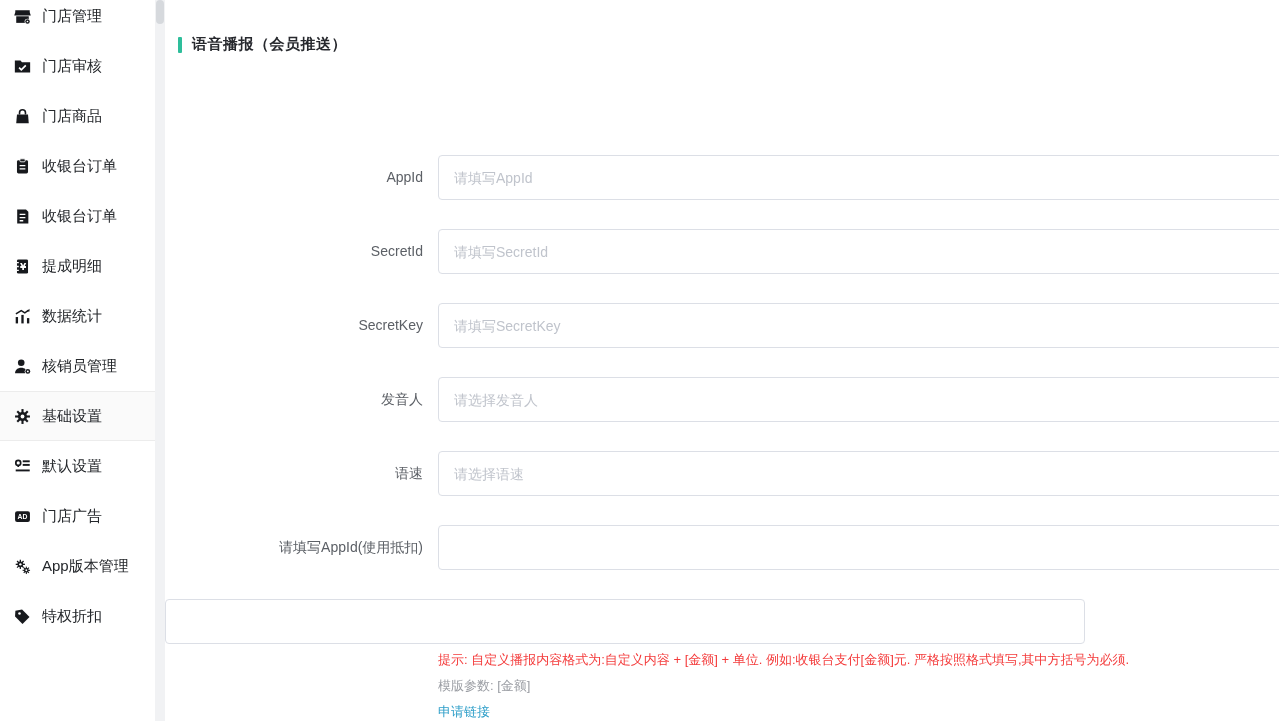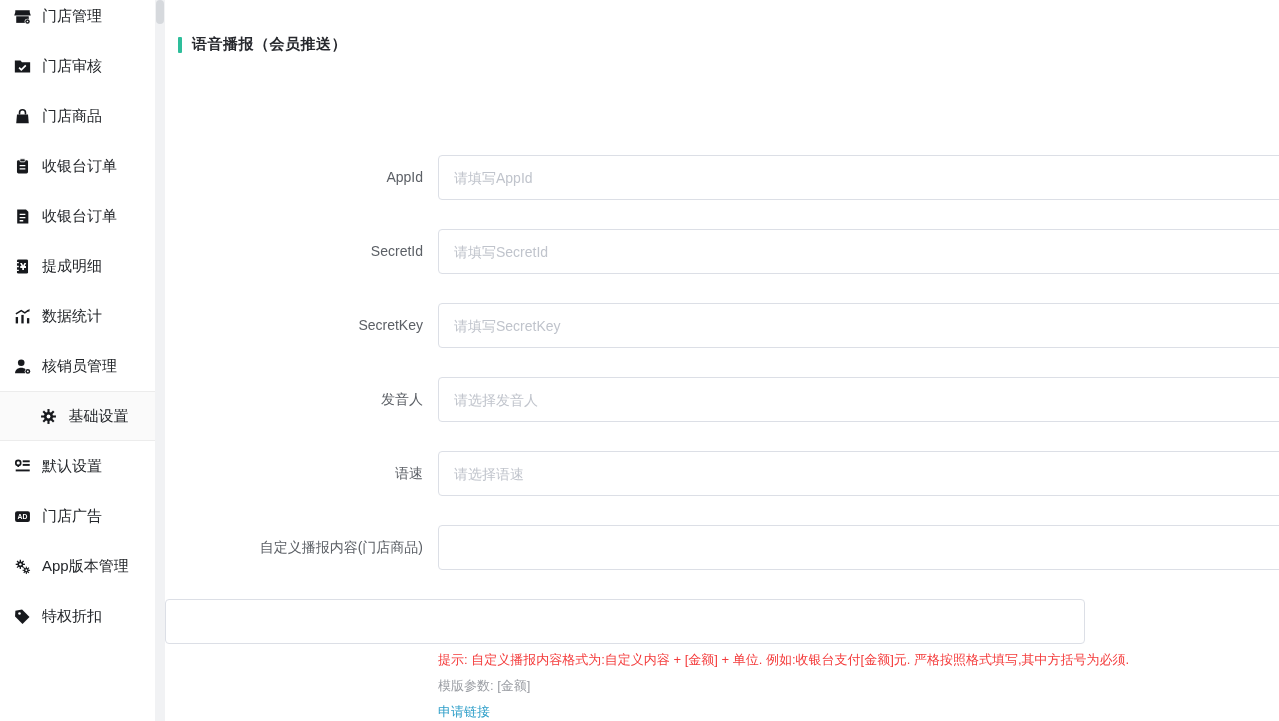--- a/index.html
+++ b/index.html
@@ -6,21 +6,21 @@
   html,body { width:1279px; height:721px; overflow:hidden; background:#fff;
               font-family:"Liberation Sans","DejaVu Sans",sans-serif; }
 
   
   .sidebar { position:absolute; left:0; top:0; width:155px; height:721px; background:#fff; overflow:hidden; }
   .side-list { position:absolute; top:-9px; left:0; right:0; }
   .side-item { height:50px; display:flex; align-items:center; padding-left:13px; gap:11px;
                font-size:15px; color:#24272b; cursor:pointer; white-space:nowrap; }
   .side-item .icn { width:18px; height:18px; flex:0 0 18px; display:flex; align-items:center; justify-content:center; }
   .side-item .icn svg { width:17px; height:17px; fill:#17191d; }
-  .side-item.active { background:#fafafa; border-top:1px solid #ececec; border-bottom:1px solid #ececec;justify-content:center; }
+  .side-item.active { background:#fafafa; border-top:1px solid #ececec; border-bottom:1px solid #ececec; }
 
   
   .scroll-track { position:absolute; left:155px; top:0; width:10px; height:721px; background:#f1f2f4; }
   .scroll-thumb { position:absolute; left:1px; top:0; width:8px; height:24px; background:#d6d9dd; border-radius:4px; }
 
   
   .main { position:absolute; left:165px; top:15px; width:1114px; height:721px; background:#fff; overflow:hidden;padding-left:7px; }
 
   .section-header { position:absolute; left:13px; top:20px; display:flex; align-items:center; }
   .accent-bar { width:4px; height:16px; border-radius:1px; margin-right:10px; }
@@ -249,21 +249,21 @@
     <label class="form-label">发音人</label>
     <input class="form-input" type="text" readonly="" placeholder="请选择发音人" style="">
   </div>
 
   <div class="form-row" style="top:436px">
     <label class="form-label">语速</label>
     <input class="form-input" type="text" readonly="" placeholder="请选择语速" style="">
   </div>
 
   <div class="form-row" style="top:510px">
-    <label class="form-label">自定义播报内容(门店商品)</label>
+    <label class="form-label">请填写AppId(使用抵扣)</label>
     <input class="form-input" type="text" placeholder="" style="">
   </div>
 
   <div class="form-row" style="top:584px">
     <input class="form-input" type="text" placeholder="" style="">
   </div>
 
   <div class="hint-red">提示: 自定义播报内容格式为:自定义内容 + [金额] + 单位. 例如:收银台支付[金额]元. 严格按照格式填写,其中方括号为必须.</div>
   <div class="hint-param">模版参数: [金额]</div>
   <a class="hint-link" href="#">申请链接</a>

